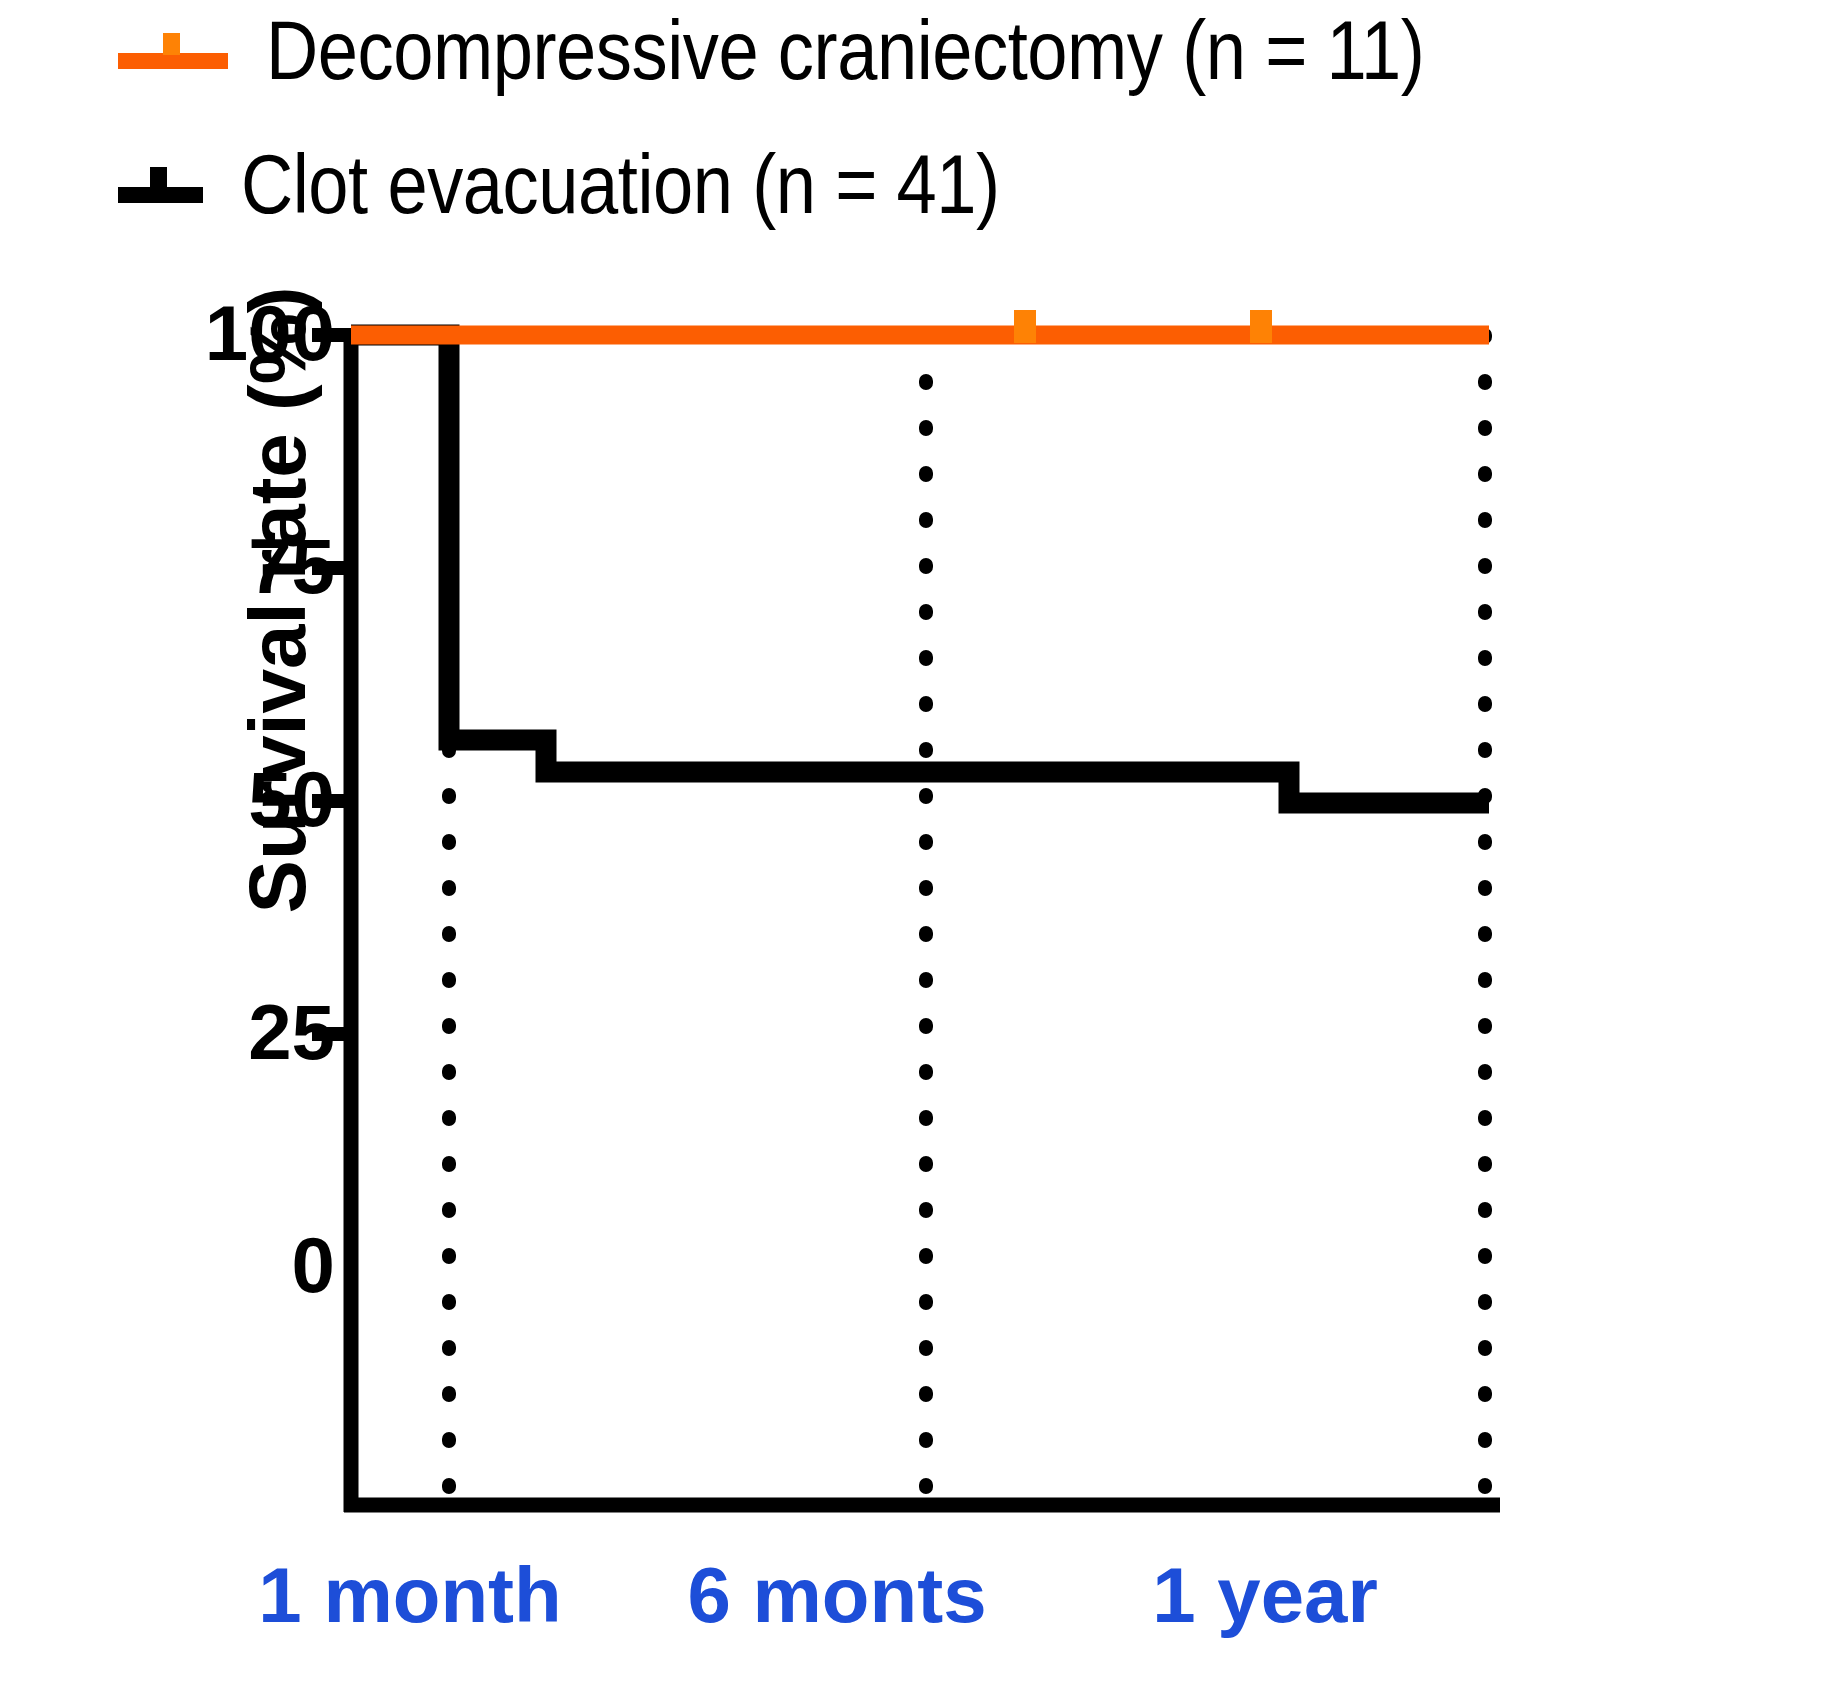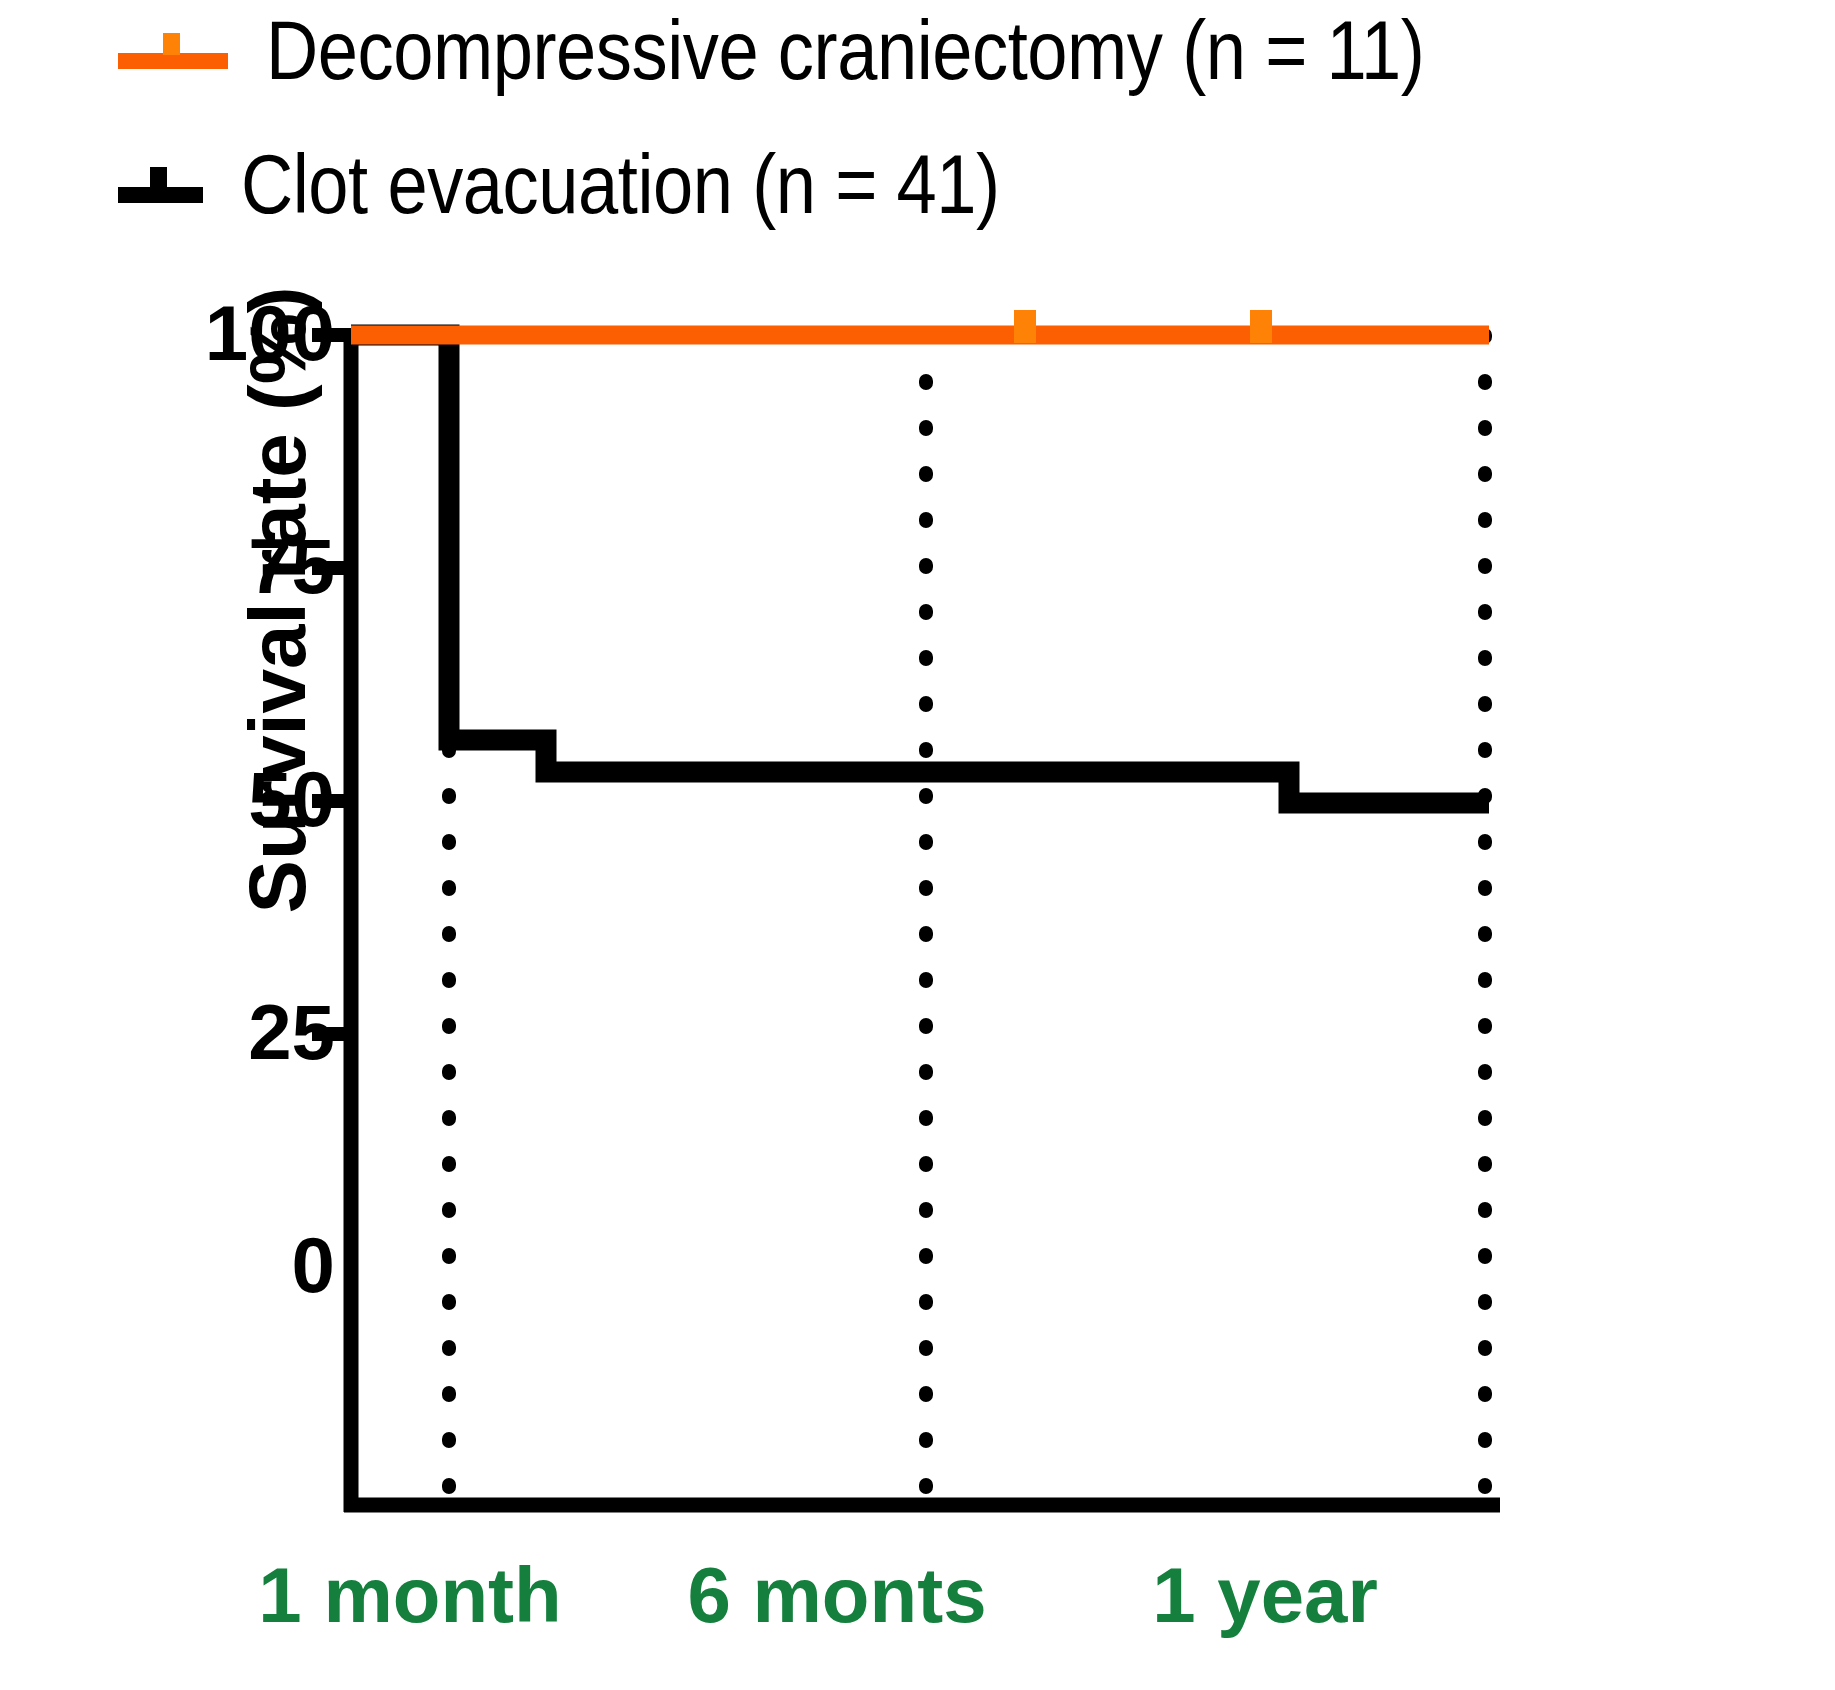--- a/index.html
+++ b/index.html
@@ -109,21 +109,21 @@
     color: #000000;
   }
 
   .xtick-label {
     position: absolute;
     text-align: center;
     font-family: "Liberation Sans", sans-serif;
     font-weight: bold;
     font-size: 78px;
     line-height: 78px;
-    color: #15803d;
+    color: #1d4ed8;
     white-space: nowrap;
   }
 </style>
 </head>
 <body>
 
 <div id="figure">
 
   <div class="legend">
 

